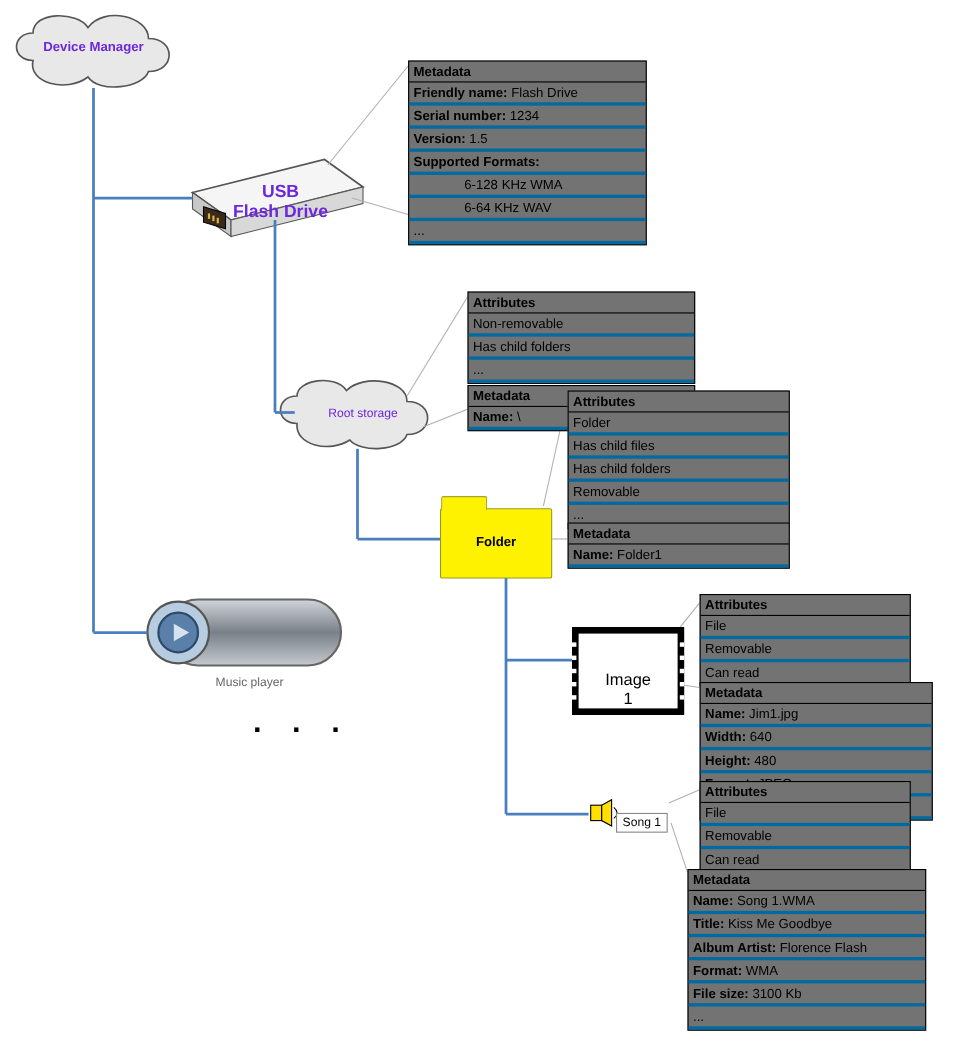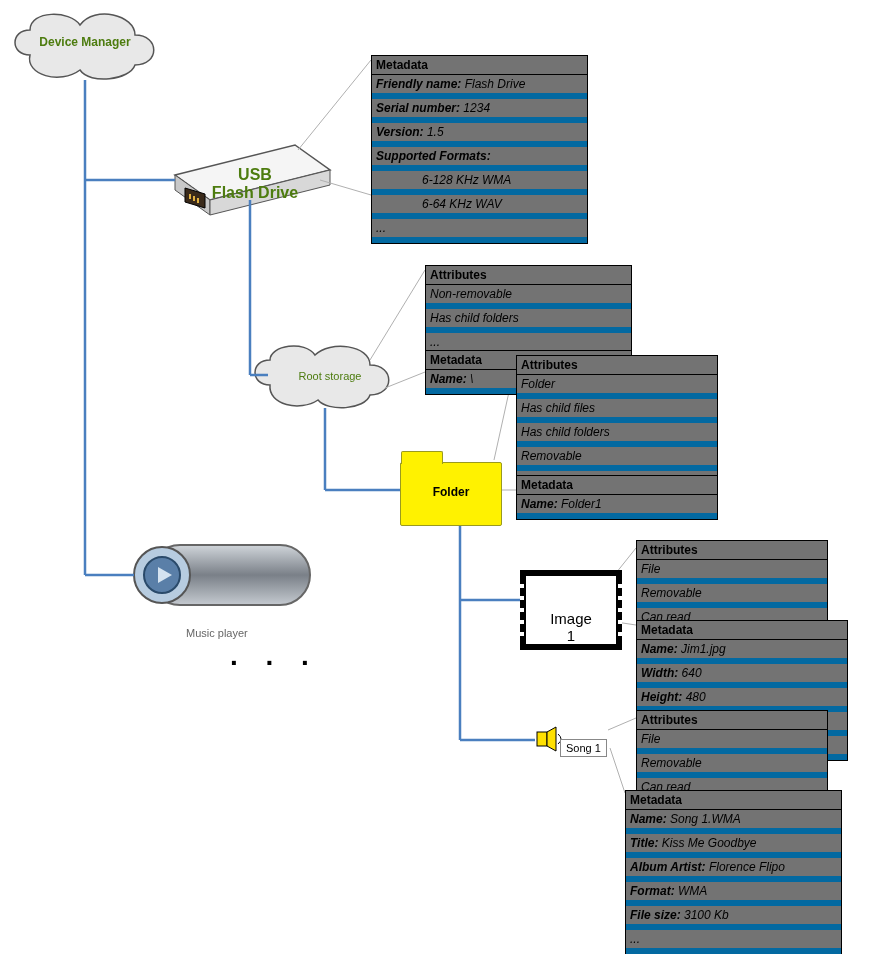--- a/index.html
+++ b/index.html
@@ -13,37 +13,36 @@
   }
   .stage {
     position: relative;
     width: 872px;
     height: 954px;
   }
   .node-label {
     position: absolute;
     text-align: center;
     font-weight: bold;
-    color: #4d7c0f;
+    color: #6d28d9;
   }
   .panel {
     position: absolute;
     border: 1px solid #000;
     background: #737373;
     font-size: 12px;
   }
   .panel .hdr {
     font-weight: bold;
     padding: 2px 4px;
     border-bottom: 1px solid #000;
   }
   .panel .row {
     padding: 2px 4px;
-    border-bottom: 6px solid #0369a1;
-    font-style: italic;
+    border-bottom: 3px solid #0369a1;
   }
   .panel .row.indent { padding-left: 50px; }
   .kv .k { font-weight: bold; }
   .folder-shape {
     position: absolute;
     width: 100px;
     height: 62px;
     background: #fff200;
     border: 1px solid #9a9a20;
     border-radius: 2px;
@@ -247,22 +246,22 @@
     <div class="hdr">Attributes</div>
     <div class="row">File</div>
     <div class="row">Removable</div>
     <div class="row">Can read</div>
   </div>
 
   <div class="panel" style="left:625px; top:790px; width:215px;">
     <div class="hdr">Metadata</div>
     <div class="row kv"><span class="k">Name:</span><span> Song 1.WMA</span></div>
     <div class="row kv"><span class="k">Title:</span><span> Kiss Me Goodbye</span></div>
-    <div class="row kv"><span class="k">Album Artist:</span><span> Florence Flipo</span></div>
+    <div class="row kv"><span class="k">Album Artist:</span><span> Florence Flash</span></div>
     <div class="row kv"><span class="k">Format:</span><span> WMA</span></div>
     <div class="row kv"><span class="k">File size:</span><span> 3100 Kb</span></div>
     <div class="row">...</div>
   </div>
 
-  <div class="music-label" style="left:186px; top:615px;margin-top:12px;">Music player</div>
+  <div class="music-label" style="left:196px; top:615px;">Music player</div>
   <div class="ellipsis" style="left:230px; top:640px;">. . .</div>
 
 </div>
 
 </body></html>

